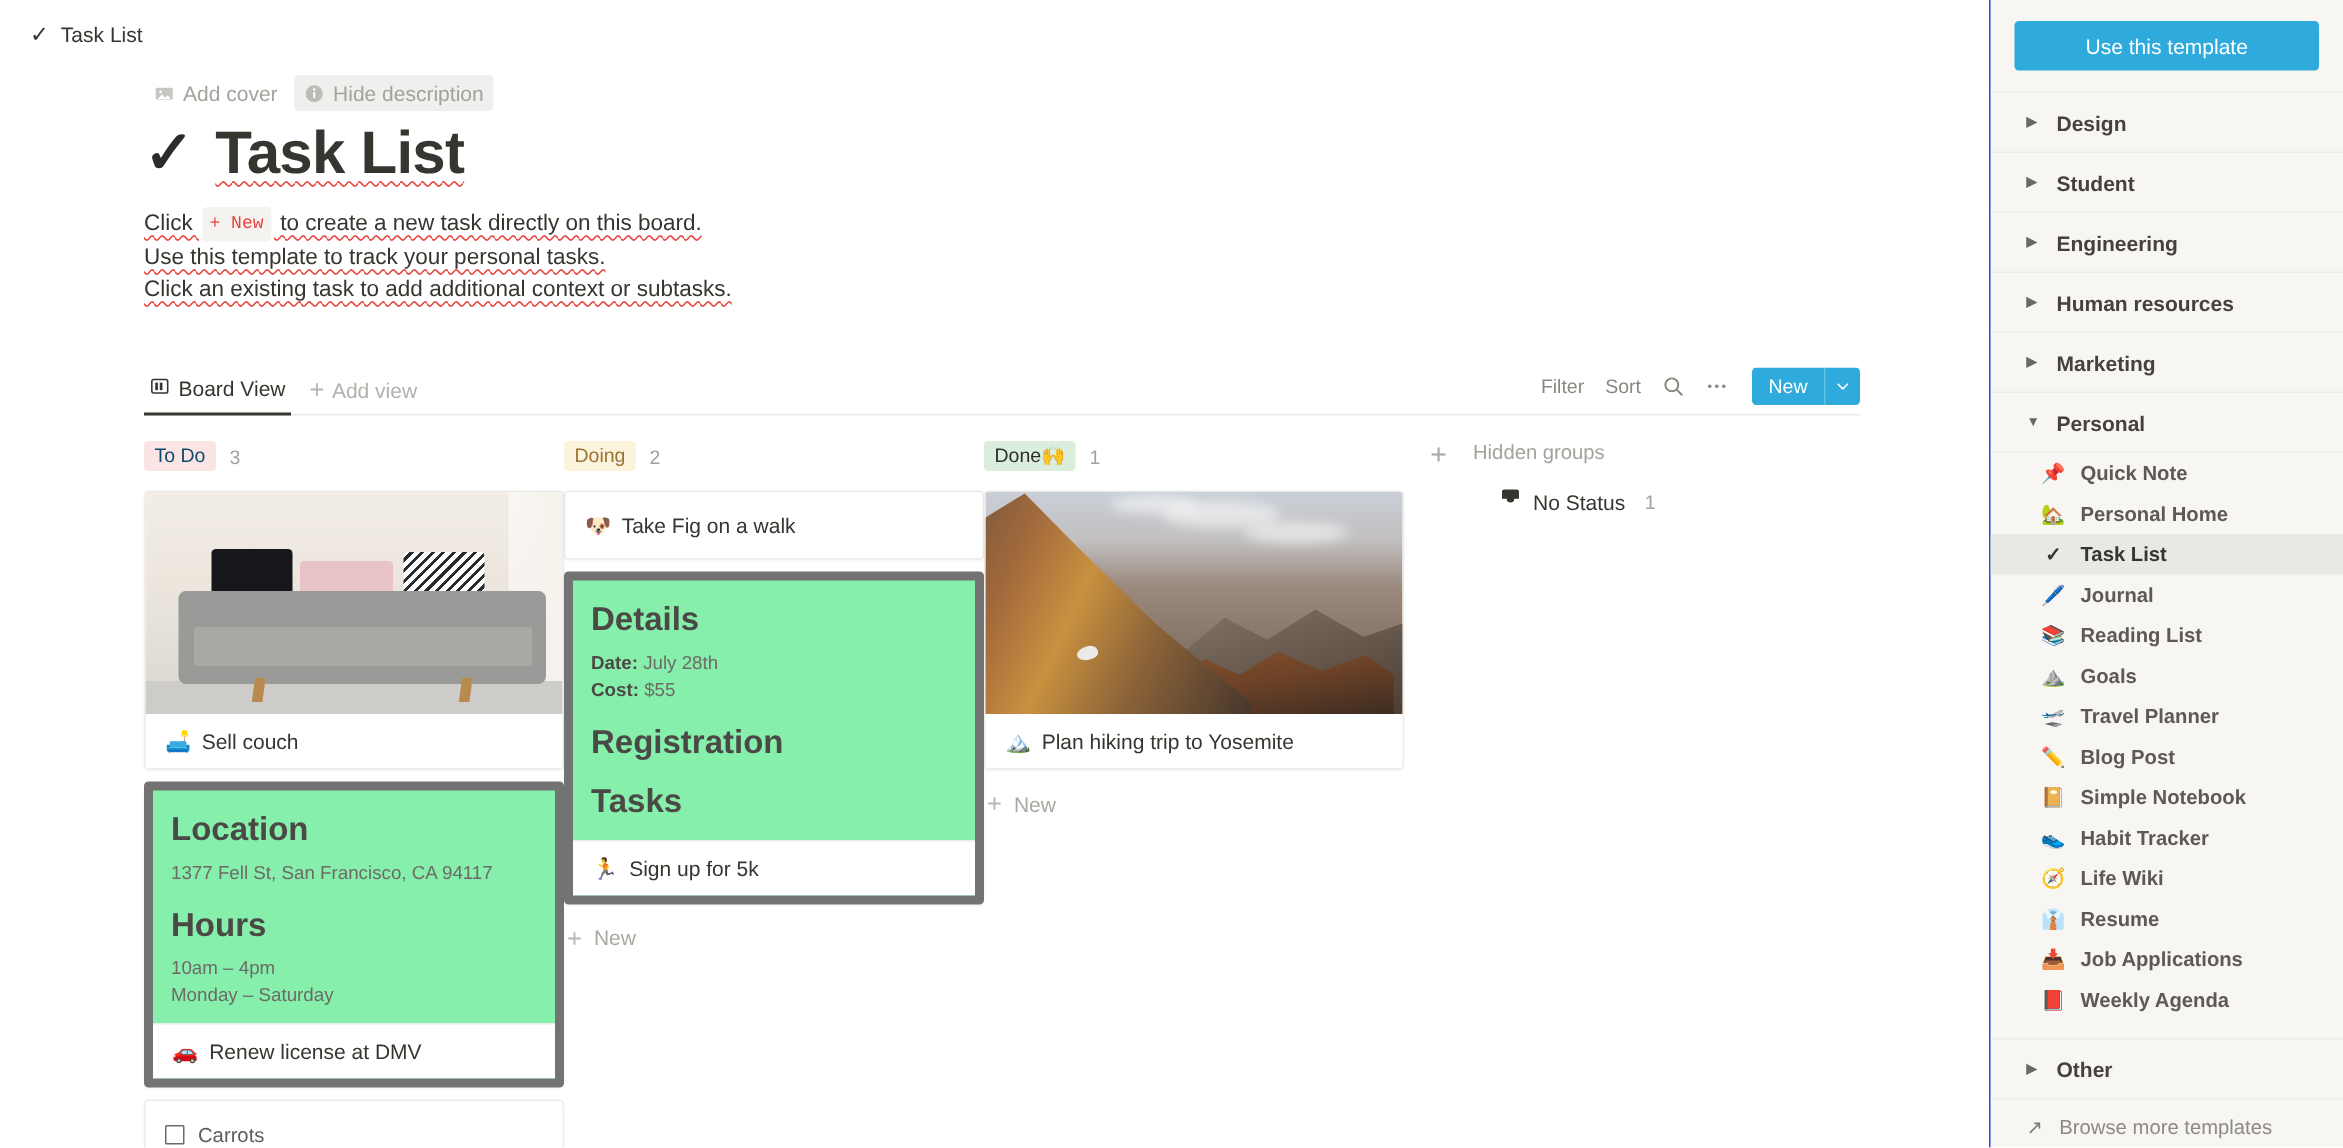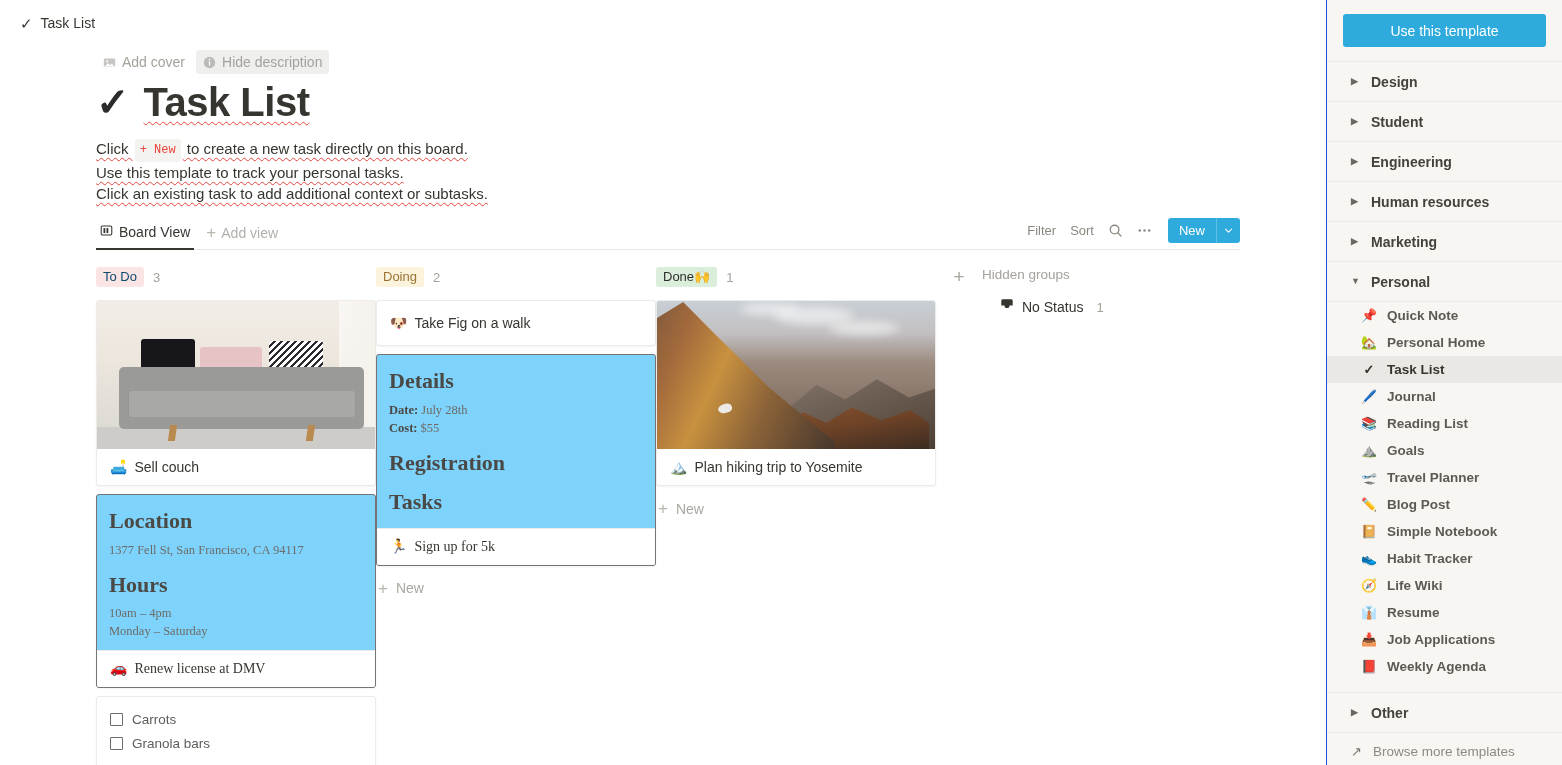--- a/index.html
+++ b/index.html
@@ -71,21 +71,21 @@
     display: inline-block;
     background: #f5f3f0; color: #e8453c;
     font-family: "Liberation Mono", monospace;
     font-size: 12px; padding: 1px 5px; border-radius: 3px;
     margin: 0 2px; text-decoration: none;
     vertical-align: 1px;
   }
 
   
   .viewbar {
-    margin-top: 12px;
+    margin-top: 40px;
     display: flex; align-items: flex-end;
     border-bottom: 1px solid #e9e9e7;
     height: 34px;
     position: relative;
   }
   .view-tabs { display: flex; align-items: center; gap: 6px; }
   .view-tab {
     display: inline-flex; align-items: center; gap: 6px;
     font-size: 14px; color: #37352f;
     padding: 0 4px 8px 4px;
@@ -216,27 +216,26 @@
     clip-path: polygon(0% 100%, 6% 62%, 22% 44%, 36% 60%, 52% 36%, 70% 56%, 88% 40%, 100% 60%, 100% 100%);
   }
   .mtn-snow {
     position: absolute; left: 22%; bottom: 24%; width: 14px; height: 9px;
     background: #eceae6; border-radius: 50% 50% 40% 60%;
     transform: rotate(-18deg);
   }
 
   
   .rt-card {
-    background: #7dd3fc;
-    border: 1px solid #737373;
+    background: #86efac;
+    border: 6px solid #737373;
     border-radius: 3px;
     box-shadow: 0 1px 2px rgba(15,15,15,0.05);
     margin-bottom: 8px;
     overflow: hidden;
-    font-family: Liberation Serif, serif;
   }
   .rt-body { padding: 12px 12px 10px 12px; }
   .rt-h1 {
     font-size: 22px; font-weight: bold; color: #4b4945;
     margin: 0 0 6px 0; line-height: 1.25;
   }
   .rt-h1.spaced { margin-top: 12px; }
   .rt-p { font-size: 12.5px; color: #6d6b66; line-height: 18px; margin: 0; }
   .rt-p b { color: #4b4945; }
   .rt-sub {

